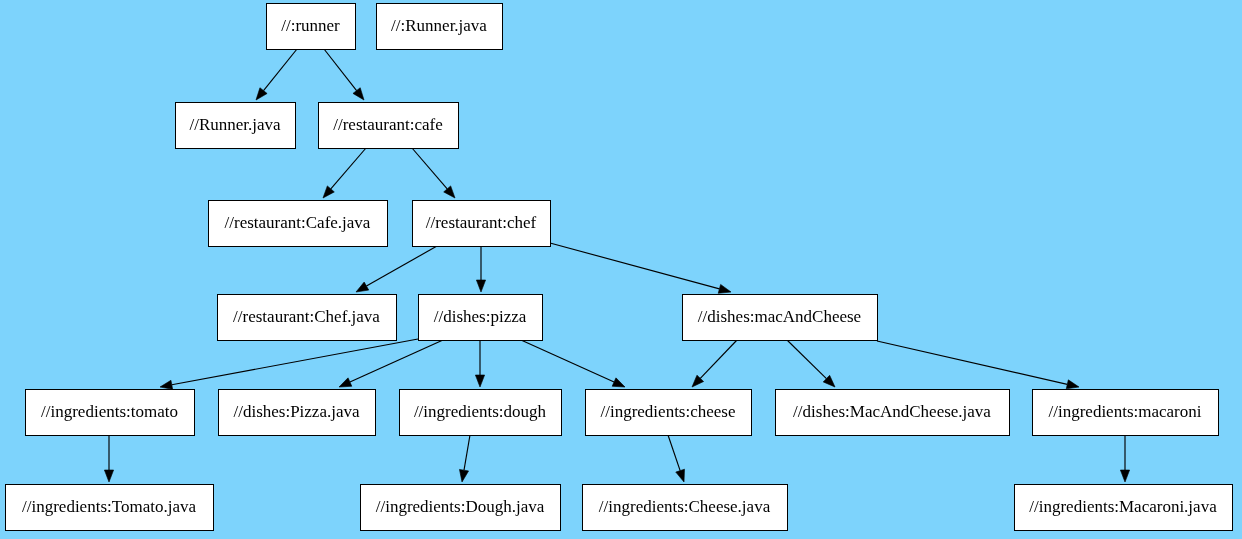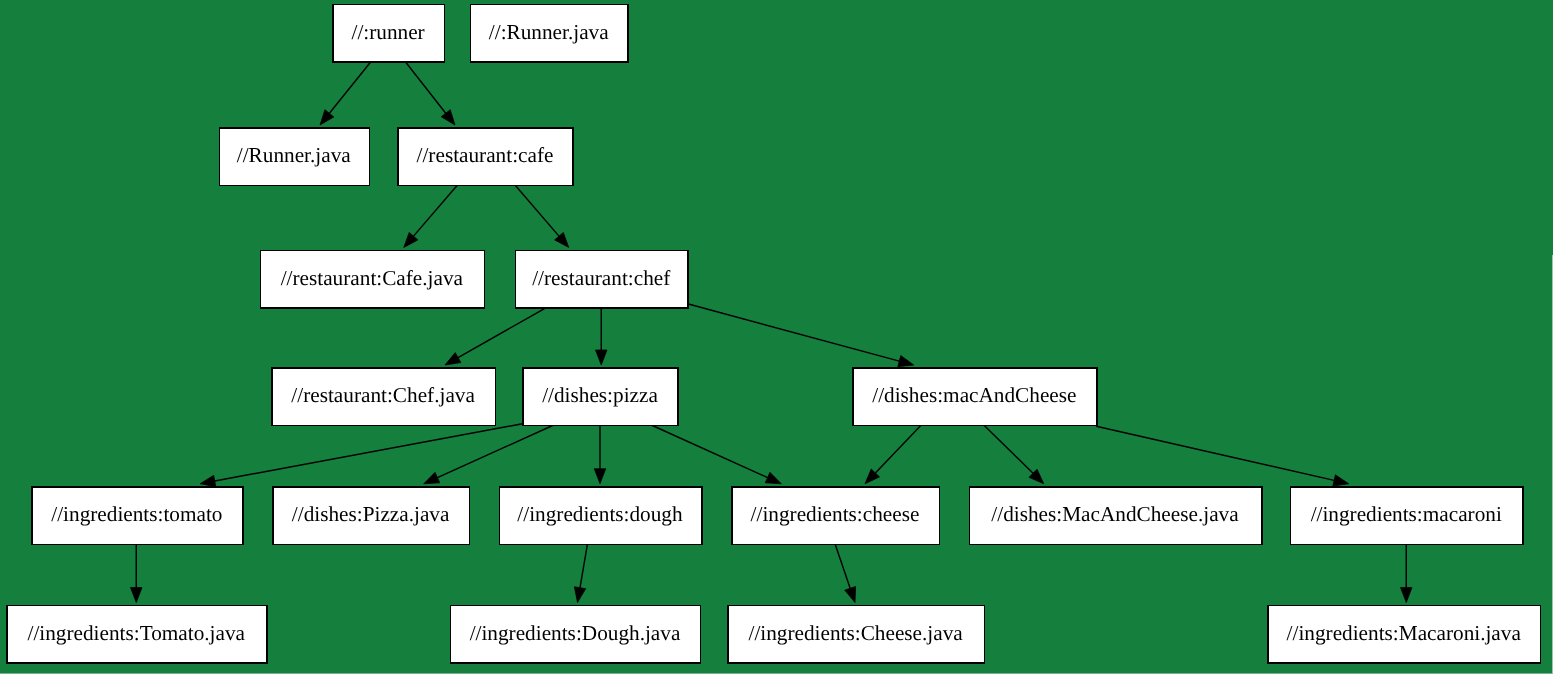--- a/index.html
+++ b/index.html
@@ -7,21 +7,21 @@
     padding: 0;
     background: #ffffff;
   }
   body {
     font-family: "Liberation Serif", "DejaVu Serif", serif;
   }
   #graph-canvas {
     position: relative;
     width: 1242px;
     height: 539px;
-    background: #15803d;
+    background: #7dd3fc;
     overflow: hidden;
   }
   svg.graph-svg {
     position: absolute;
     left: 0;
     top: 0;
     width: 1242px;
     height: 539px;
     display: block;
   }

